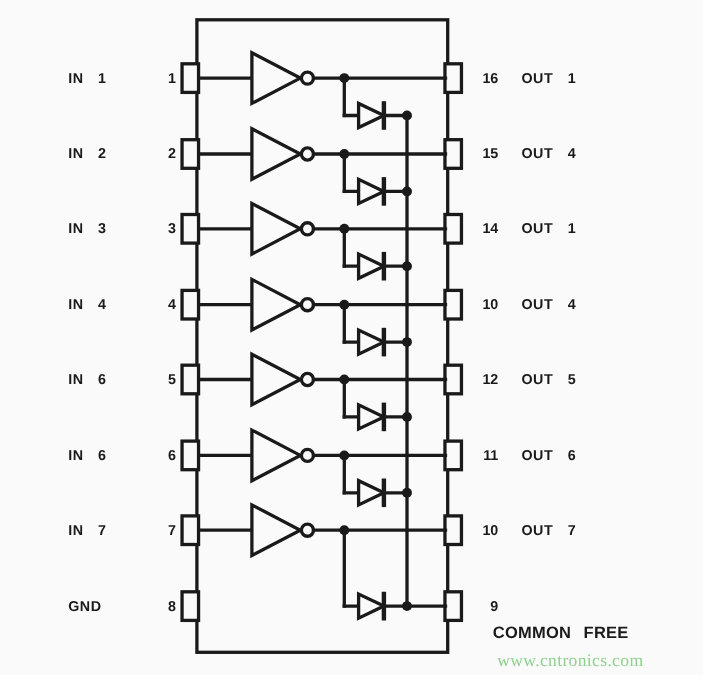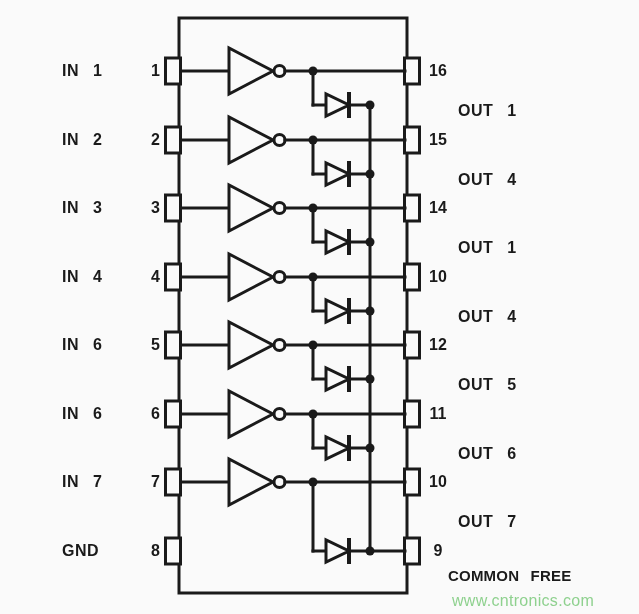--- a/index.html
+++ b/index.html
@@ -6,44 +6,45 @@
   #stage{
     position:relative;
     width:639px;height:614px;
     background:#fafafa;
     overflow:hidden;
     font-family:"Liberation Sans",sans-serif;
   }
   .lbl{
     position:absolute;
     font-weight:700;
-    font-size:16px;
+    font-size:13px;
     line-height:22px;
     color:#1a1a1a;
     white-space:pre;
   }
   .left-name{left:62px;word-spacing:9px;letter-spacing:0.5px;}
   .left-num{left:138px;width:22px;text-align:right;}
-  .right-num{left:423px;width:30px;text-align:center;}
-  .right-name{left:458px;word-spacing:9px;letter-spacing:0.5px;margin-top:40px;}
+  .right-num{left:423px;width:30px;text-align:right;}
+  .right-name{left:474px;word-spacing:9px;letter-spacing:0.5px;}
   .right-name-multi{
     left:448px;
     font-size:15px;
     line-height:18px;
     word-spacing:7px;
     letter-spacing:0.2px;
     width:190px;
   }
   #watermark{
     position:absolute;
     left:452px;top:592px;
     font-size:16px;
     font-weight:400;
     color:#8fd18f;
     letter-spacing:0.3px;
+    font-family:Liberation Serif, serif;
   }
   svg{position:absolute;left:0;top:0;}
 </style>
 </head>
 <body>
 
 <div id="stage">
 
   <svg id="schematic" width="639" height="614" viewBox="0 0 639 614">
       <rect x="179" y="18" width="228" height="575" fill="none" stroke="#1a1a1a" stroke-width="3"></rect>

